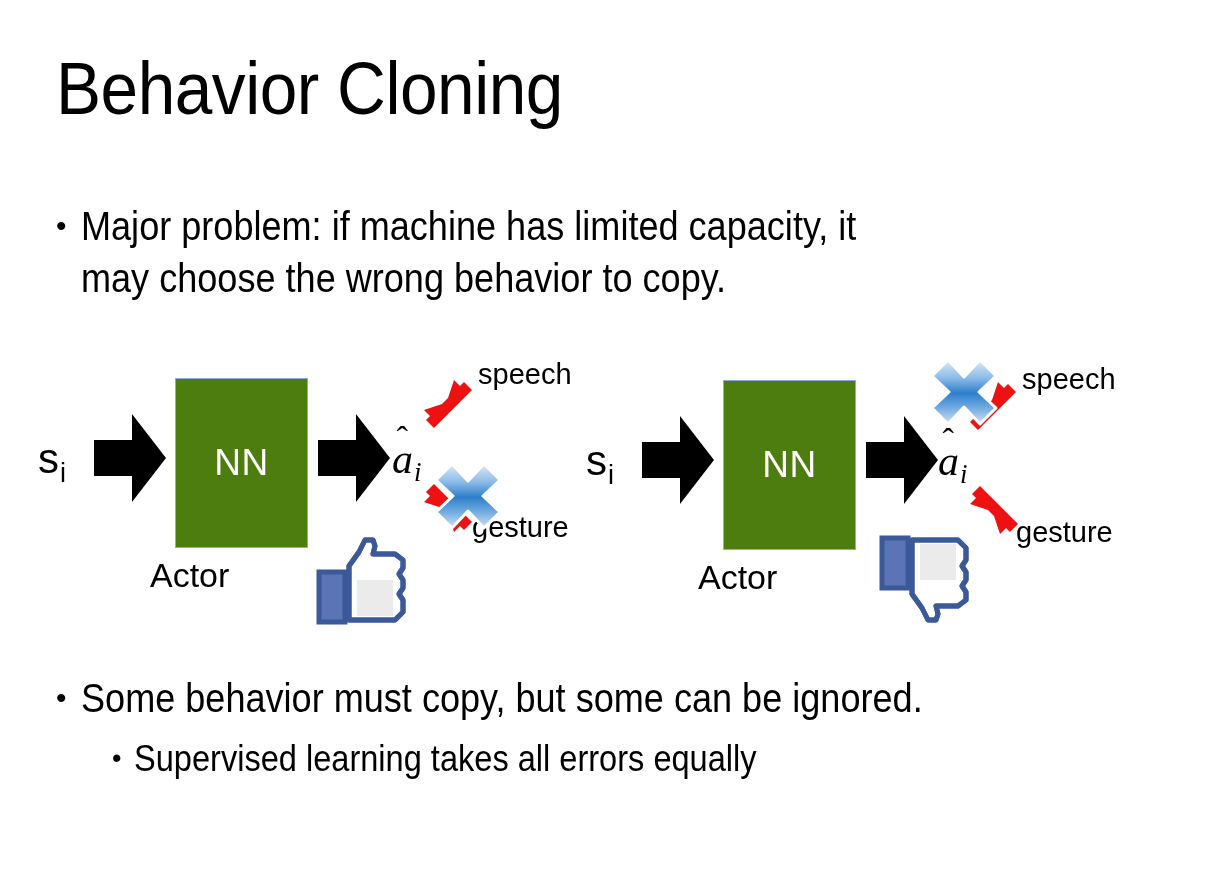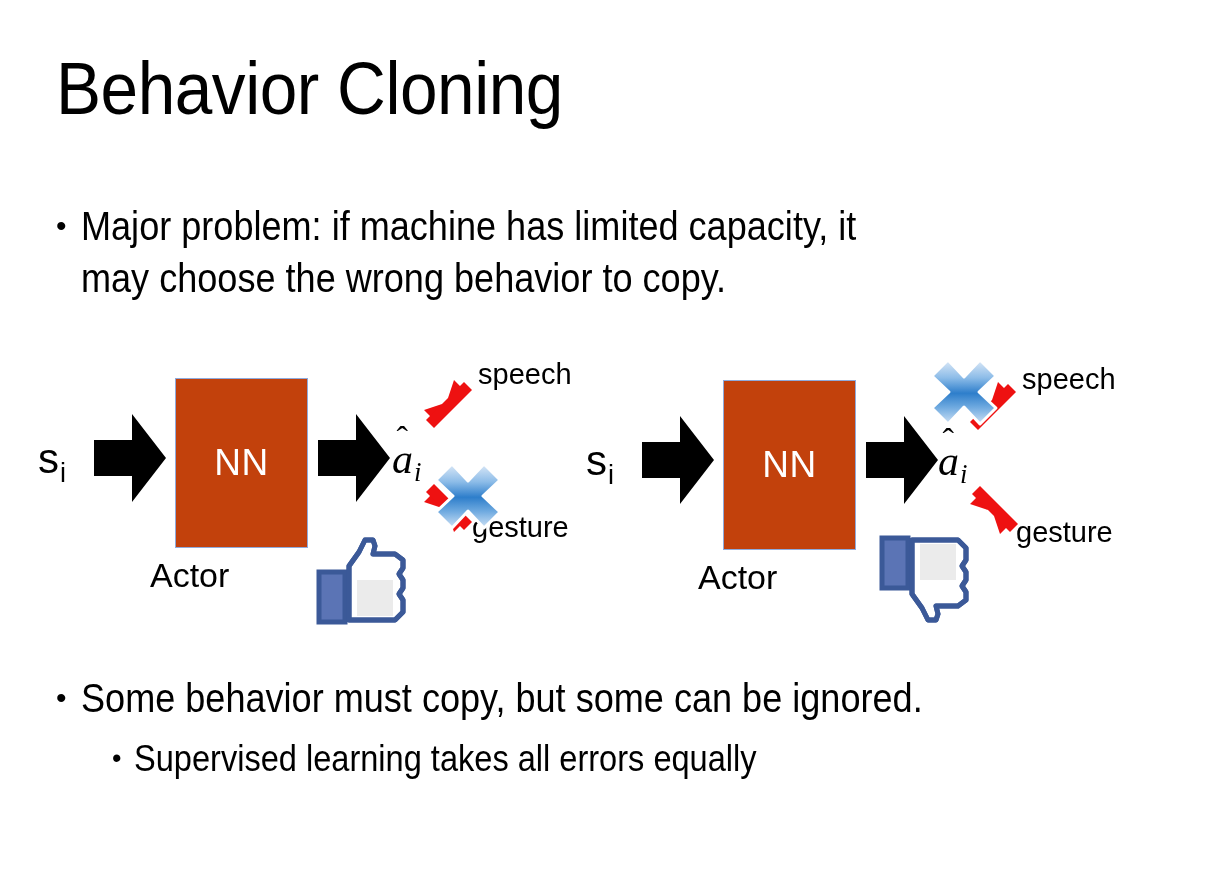--- a/index.html
+++ b/index.html
@@ -102,21 +102,21 @@
   .block-arrow {
     position: absolute;
     width: 72px;
     height: 92px;
   }
   .block-arrow svg { display: block; width: 100%; height: 100%; }
 
   
   .nn-box {
     position: absolute;
-    background: #c2410c;
+    background: #4d7c0f;
     border: 1px solid #8FAADC;
     display: flex;
     align-items: center;
     justify-content: center;
   }
   .nn-label {
     color: #ffffff;
     font-size: 37px;
     font-weight: 400;
     letter-spacing: 0.5px;

